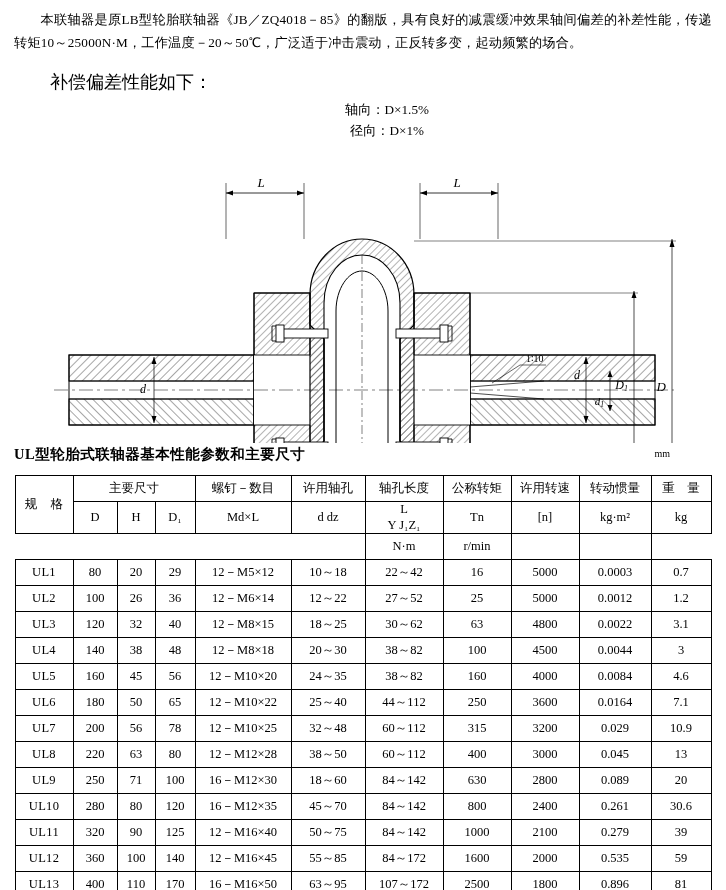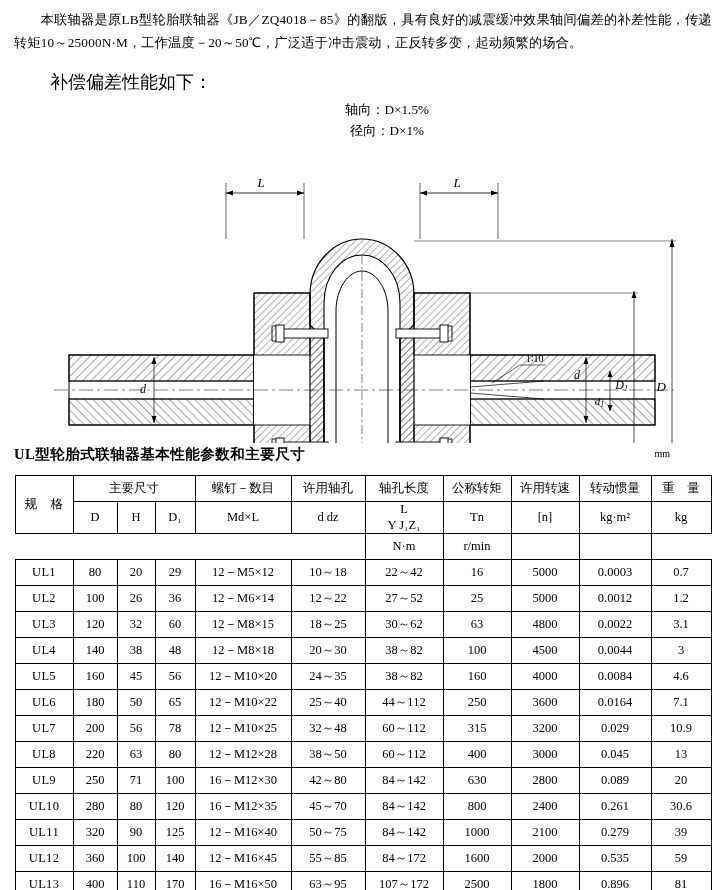--- a/index.html
+++ b/index.html
@@ -381,21 +381,21 @@
           <td>27～52</td>
           <td>25</td>
           <td>5000</td>
           <td>0.0012</td>
           <td>1.2</td>
         </tr>
         <tr class="bodyrow">
           <td class="spec-col">UL3</td>
           <td>120</td>
           <td>32</td>
-          <td>60</td>
+          <td>40</td>
           <td>12－M8×15</td>
           <td>18～25</td>
           <td>30～62</td>
           <td>63</td>
           <td>4800</td>
           <td>0.0022</td>
           <td>3.1</td>
         </tr>
         <tr class="bodyrow">
           <td class="spec-col">UL4</td>
@@ -461,21 +461,21 @@
           <td>3000</td>
           <td>0.045</td>
           <td>13</td>
         </tr>
         <tr class="bodyrow">
           <td class="spec-col">UL9</td>
           <td>250</td>
           <td>71</td>
           <td>100</td>
           <td>16－M12×30</td>
-          <td>42～80</td>
+          <td>18～60</td>
           <td>84～142</td>
           <td>630</td>
           <td>2800</td>
           <td>0.089</td>
           <td>20</td>
         </tr>
         <tr class="bodyrow">
           <td class="spec-col">UL10</td>
           <td>280</td>
           <td>80</td>

